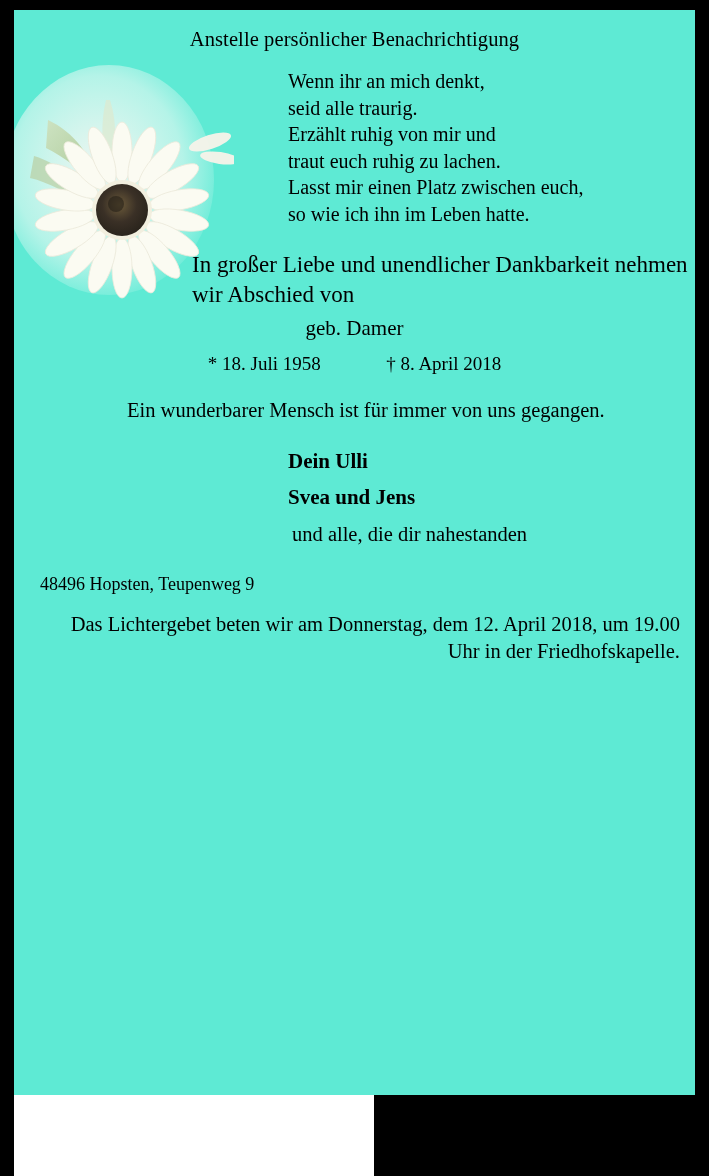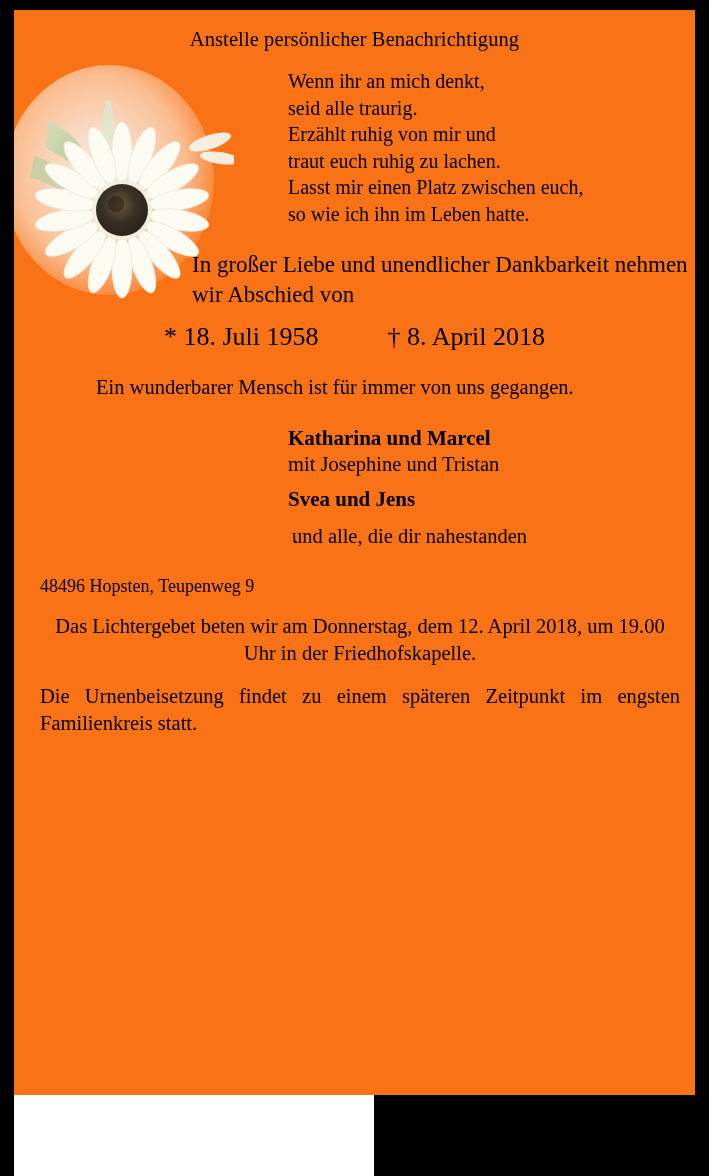--- a/index.html
+++ b/index.html
@@ -22,21 +22,21 @@
     width: 709px;
     height: 1176px;
     background: #000000;
   }
   .card {
     position: absolute;
     left: 14px;
     top: 10px;
     width: 681px;
     height: 1085px;
-    background: #f97316;
+    background: #5eead4;
     overflow: hidden;
   }
   .bottom-white {
     position: absolute;
     left: 14px;
     top: 1095px;
     width: 360px;
     height: 81px;
     background: #ffffff;
   }
@@ -86,28 +86,28 @@
     margin-top: 24px;
     letter-spacing: 0.5px;
   }
   .maiden {
     text-align: center;
     font-size: 21px;
     margin-top: 6px;
   }
   .dates {
     text-align: center;
-    font-size: 26px;
+    font-size: 19px;
     margin-top: 12px;
   }
   .dates .gap { display: inline-block; width: 56px; }
 
   .tribute {
     margin-top: 22px;
-    margin-left: 82px;
+    margin-left: 113px;
     width: 492px;
     font-size: 20.5px;
     line-height: 1.33;
     text-align: justify;
   }
 
   .family {
     margin-top: 24px;
     margin-left: 274px;
     font-size: 20.5px;
@@ -124,21 +124,21 @@
   }
 
   .para {
     margin-top: 16px;
     margin-left: 26px;
     width: 640px;
     font-size: 20.5px;
     line-height: 1.33;
     text-align: justify;
   }
-  .para.nojust { text-align: center; }
+  .para.nojust { text-align: right; }
 </style>
 </head>
 <body>
 
 <div class="page">
 
   <div class="card">
 
     <svg class="flower" viewBox="0 0 220 250" aria-hidden="true">
       <defs>
@@ -206,42 +206,41 @@
         <div>Wenn ihr an mich denkt,</div>
         <div>seid alle traurig.</div>
         <div>Erzählt ruhig von mir und</div>
         <div>traut euch ruhig zu lachen.</div>
         <div>Lasst mir einen Platz zwischen euch,</div>
         <div>so wie ich ihn im Leben hatte.</div>
       </div>
 
       <div class="intro">In großer Liebe und unendlicher Dankbarkeit nehmen wir Abschied von</div>
 
+      <div class="maiden">geb. Damer</div>
 
       <div class="dates">
         <span>* 18. Juli 1958</span>
         <span class="gap"></span>
         <span>† 8. April 2018</span>
       </div>
 
       <div class="tribute">Ein wunderbarer Mensch ist für immer von uns gegangen.</div>
 
       <div class="family">
         <div class="row">
-          <div class="bold">Katharina und Marcel</div>
-          <div class="sub">mit Josephine und Tristan</div>
+          <div class="bold">Dein Ulli</div>
         </div>
         <div class="row">
           <div class="bold">Svea und Jens</div>
         </div>
         <div class="last">und alle, die dir nahestanden</div>
       </div>
 
       <div class="address">48496 Hopsten, Teupenweg 9</div>
 
       <div class="para nojust">Das Lichtergebet beten wir am Donnerstag, dem 12. April 2018, um 19.00 Uhr in der Friedhofskapelle.</div>
-      <div class="para">Die Urnenbeisetzung findet zu einem späteren Zeitpunkt im engsten Familienkreis statt.</div>
 
     </div>
   </div>
 
   <div class="bottom-white"></div>
 </div>
 
 </body></html>

